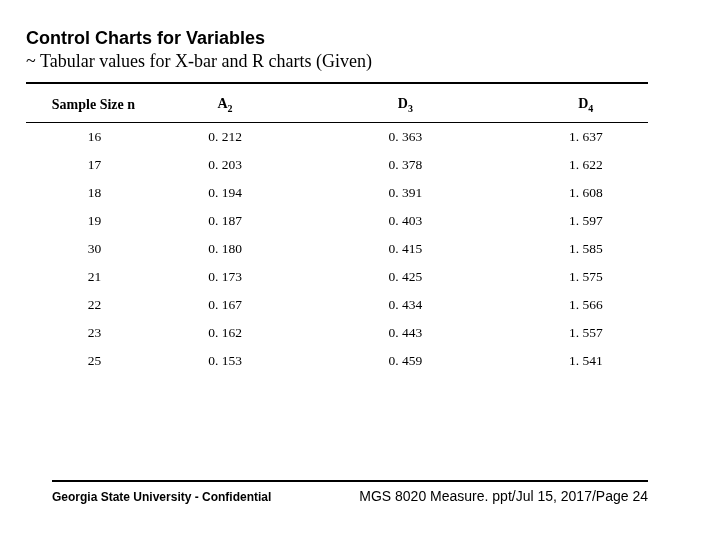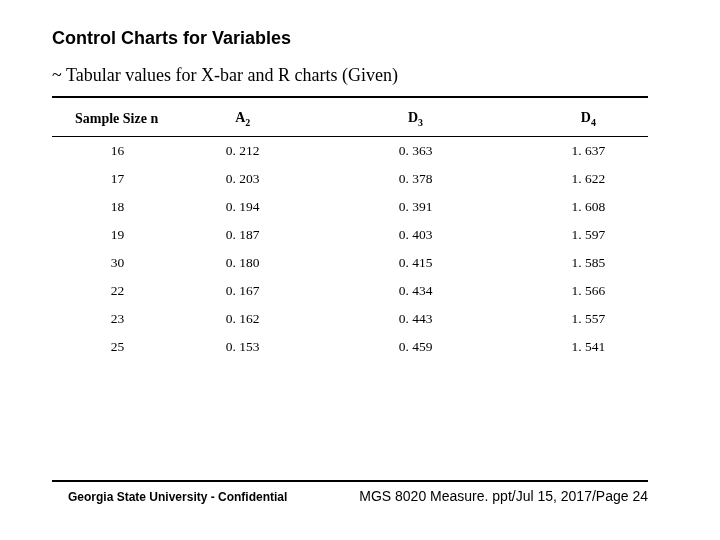--- a/index.html
+++ b/index.html
@@ -9,32 +9,32 @@
     height: 540px;
     background: #fff;
     font-family: "Times New Roman", Times, serif;
     color: #000;
   }
   .slide {
     position: relative;
     width: 700px;
     height: 540px;
     box-sizing: border-box;
-    padding: 28px 52px 0 52px;
+    padding: 28px 52px 0 26px;
   }
   .title-line1 {
     font-family: Arial, Helvetica, sans-serif;
     font-weight: 700;
     font-size: 18px;
     letter-spacing: 0;
   }
   .title-line2 {
     font-family: Georgia, "Times New Roman", serif;
     font-size: 18px;
-    margin-top: 16px;
+    margin-top: 2px;
   }
   .rule-thick {
     border: none;
     border-top: 2px solid #000;
     margin: 10px 0 0 0;
   }
   table.data {
     width: 100%;
     border-collapse: collapse;
     font-family: "Times New Roman", Times, serif;
@@ -76,21 +76,20 @@
   }
   .footer-row {
     display: flex;
     justify-content: space-between;
     align-items: baseline;
     font-family: Arial, Helvetica, sans-serif;
   }
   .footer-left {
     font-weight: 700;
     font-size: 12px;
-    margin-left: 16px;
   }
   .footer-right {
     font-size: 14px;
     letter-spacing: 0;
   }
 </style>
 </head>
 <body>
 
 <div class="slide">
@@ -146,20 +145,26 @@
           <td>0. 403</td>
           <td>1. 597</td>
         </tr>
         <tr>
           <td>30</td>
           <td>0. 180</td>
           <td>0. 415</td>
           <td>1. 585</td>
         </tr>
         <tr>
+          <td>21</td>
+          <td>0. 173</td>
+          <td>0. 425</td>
+          <td>1. 575</td>
+        </tr>
+        <tr>
           <td>22</td>
           <td>0. 167</td>
           <td>0. 434</td>
           <td>1. 566</td>
         </tr>
         <tr>
           <td>23</td>
           <td>0. 162</td>
           <td>0. 443</td>
           <td>1. 557</td>

